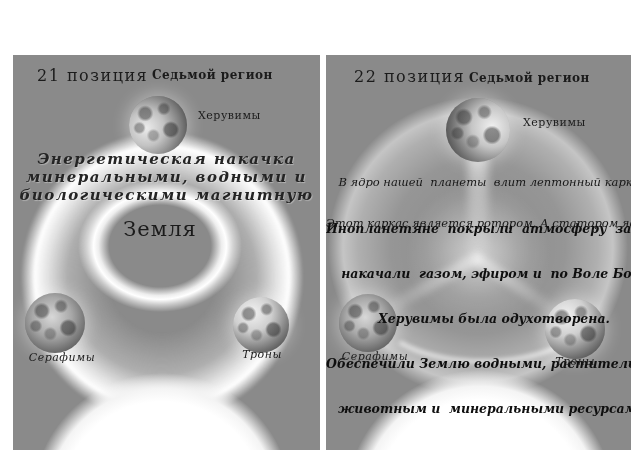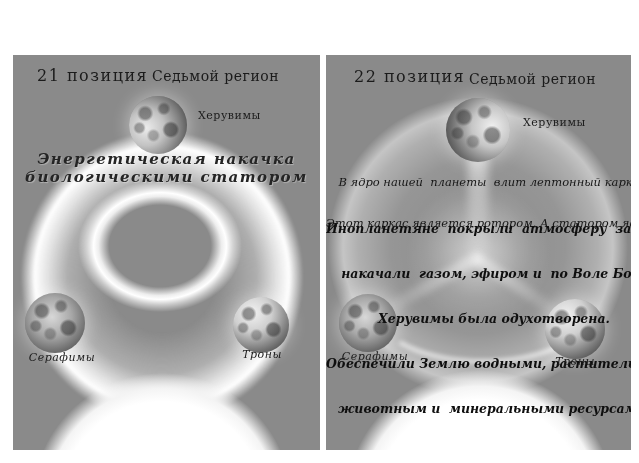--- a/index.html
+++ b/index.html
@@ -17,21 +17,21 @@
   .panel{
     position:absolute;top:55px;height:395px;background:var(--panel-bg);
     overflow:hidden;
   }
   #panel-21{left:13px;width:307px;}
   #panel-22{left:326px;width:308px;padding-left:28px;}
   .abs{position:absolute;}
 
   
   .pos-label{font-size:16px;letter-spacing:1.5px;z-index:5;}
-  .region-label{font-size:14px;letter-spacing:0.5px;z-index:5;}
+  .region-label{font-size:12px;letter-spacing:0.5px;z-index:5;font-weight:bold;}
   .moon-label{font-size:11px;letter-spacing:0.5px;z-index:5;}
   .it{font-style:italic;}
   .desc{
     width:100%;text-align:center;font-style:italic;font-weight:bold;
     font-size:15px;line-height:18px;letter-spacing:1.5px;color:#242424;
     text-shadow:1px 1px 1px rgba(255,255,255,0.35);z-index:5;
   }
   .earth-label{width:294px;text-align:center;font-size:21px;letter-spacing:1px;z-index:5;}
   .note{
     width:100%;text-align:center;font-style:italic;font-size:11.5px;
@@ -139,23 +139,25 @@
     <div class="abs sun"></div>
 
     <div class="abs pos-label" style="left:24px;top:11px;">21 позиция</div>
     <div class="abs region-label" style="left:139px;top:13px;">Седьмой регион</div>
 
     <div class="abs moon light-left" style="left:116px;top:41px;width:58px;height:58px;"></div>
     <div class="abs moon-label" style="left:185px;top:54px;">Херувимы</div>
 
     <div class="abs desc" style="left:0;top:95px;">
       <div>Энергетическая накачка</div>
-      <div>биологическими статором</div>
+      <div>минеральными, водными и</div>
+      <div>биологическими магнитную</div>
     </div>
 
+    <div class="abs earth-label" style="left:0;top:162px;">Земля</div>
 
     <div class="abs moon mottled" style="left:12px;top:238px;width:60px;height:60px;"></div>
     <div class="abs moon-label it" style="left:4px;top:296px;width:90px;text-align:center;">Серафимы</div>
 
     <div class="abs moon light-top" style="left:220px;top:242px;width:56px;height:56px;"></div>
     <div class="abs moon-label it" style="left:199px;top:293px;width:100px;text-align:center;">Троны</div>
   </div>
 
   <div class="panel" id="panel-22">
     <div class="abs sphere-glow"></div>

